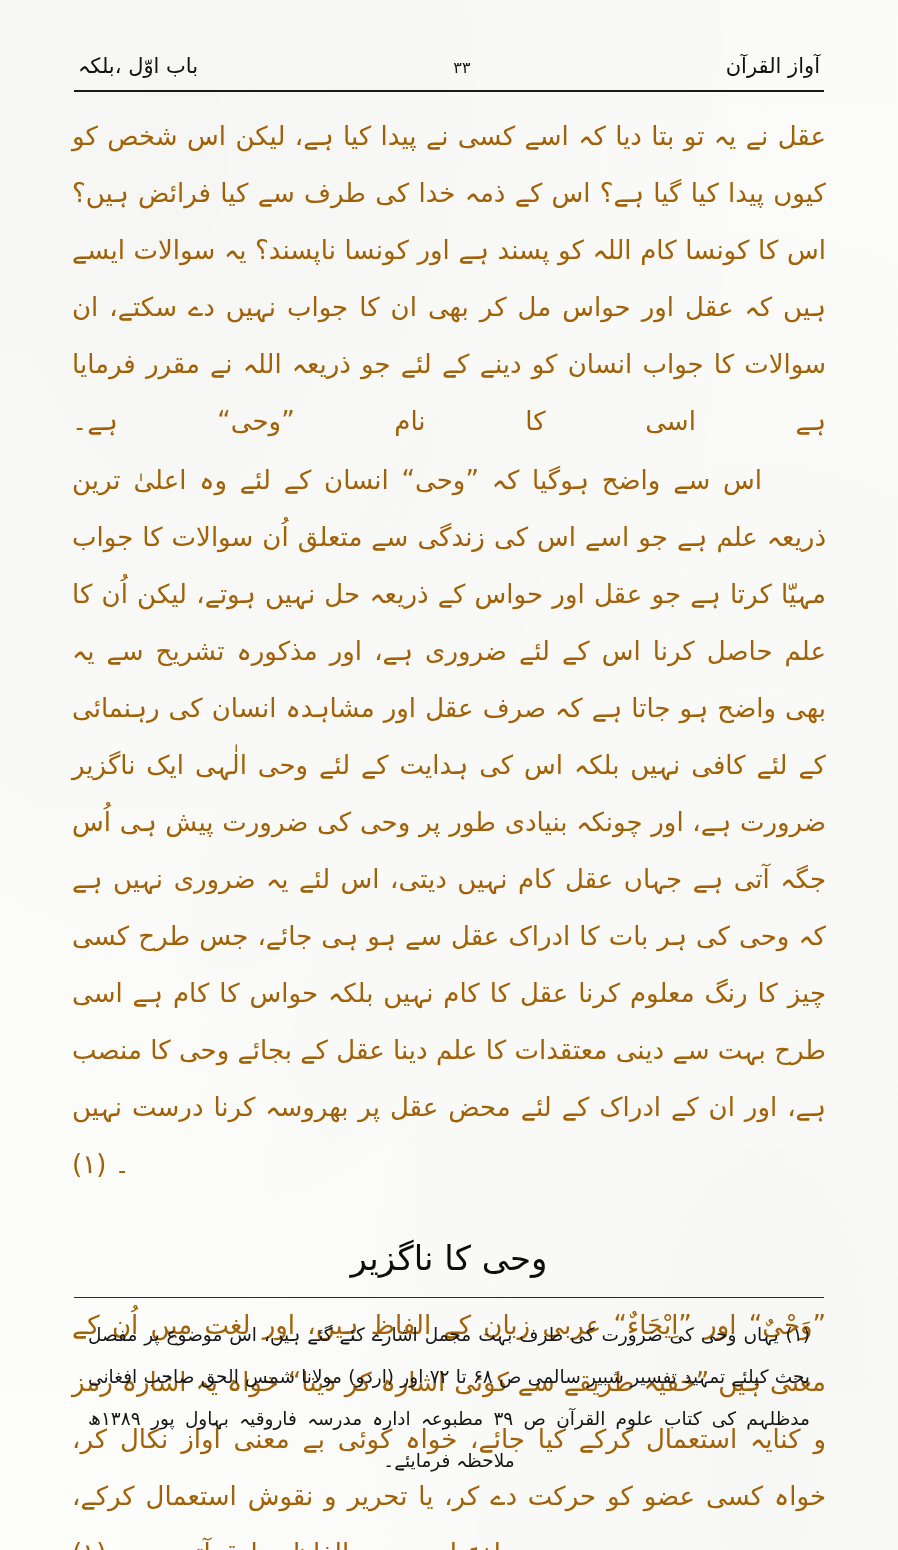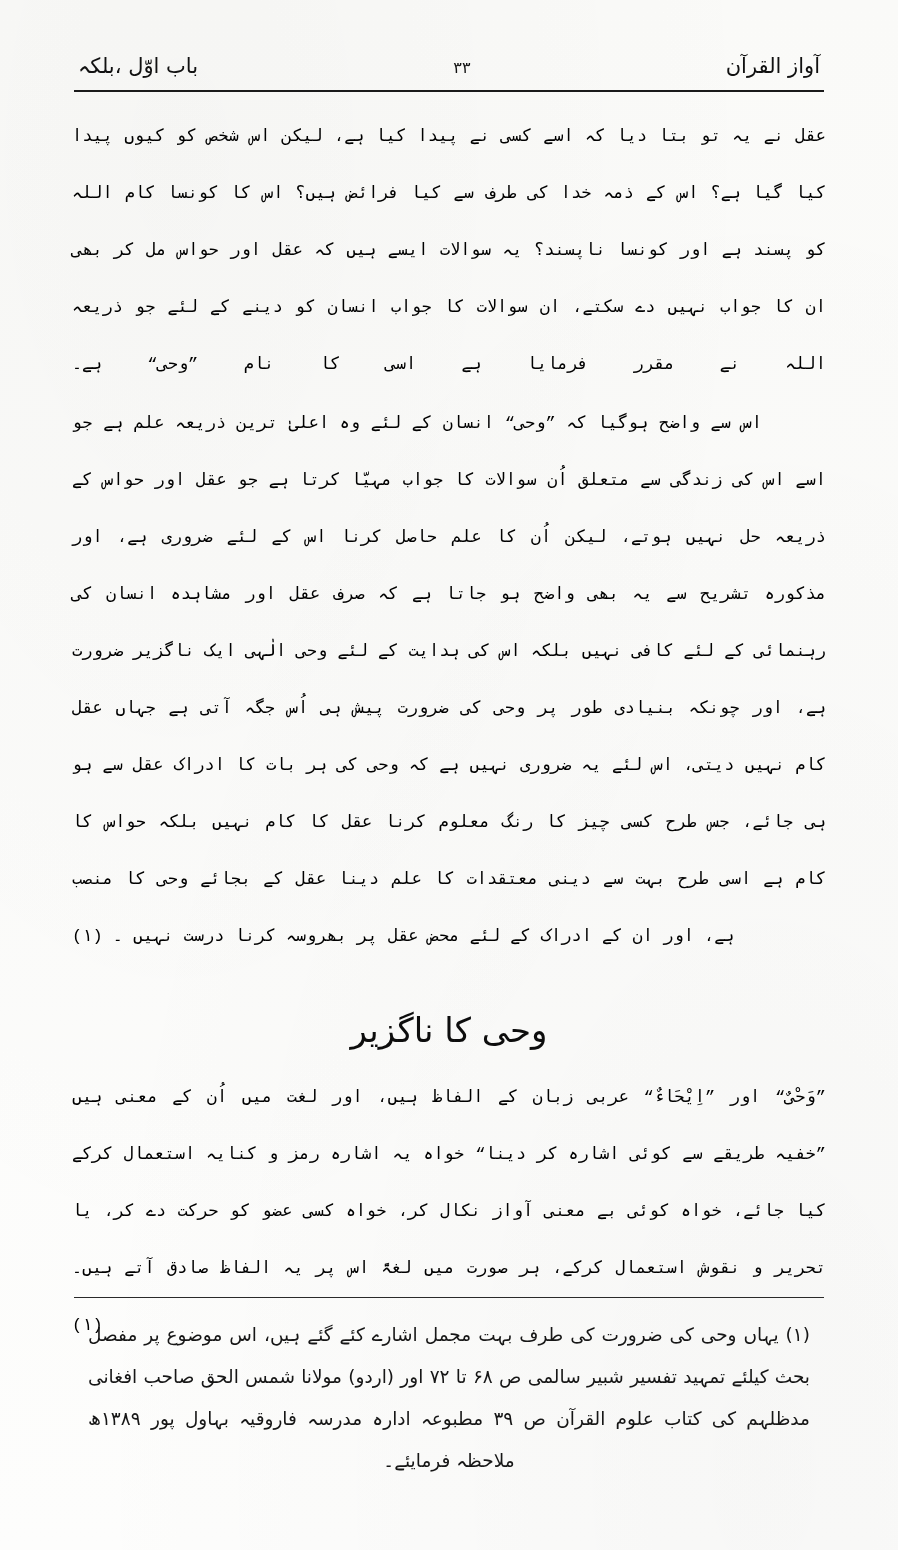--- a/index.html
+++ b/index.html
@@ -66,25 +66,24 @@
   .rule.thin {
     border-top: 1.6px solid #2a2a2a;
     margin: 10px 2px 10px 2px;
   }
 
   
   .body-text {
     direction: rtl;
     text-align: justify;
     text-align-last: justify;
-    font-size: 17px;
+    font-size: 26px;
     line-height: 57px;
-    color: #000000;
+    color: #a16207;
     letter-spacing: 0.2px;
-    font-family: Liberation Mono, monospace;
   }
   .body-text p {
     margin: 0 0 2px 0;
     text-indent: 0;
   }
   .body-text p.indent {
     text-indent: 64px;
   }
   .body-text p.last-line-right {
     text-align-last: left;

